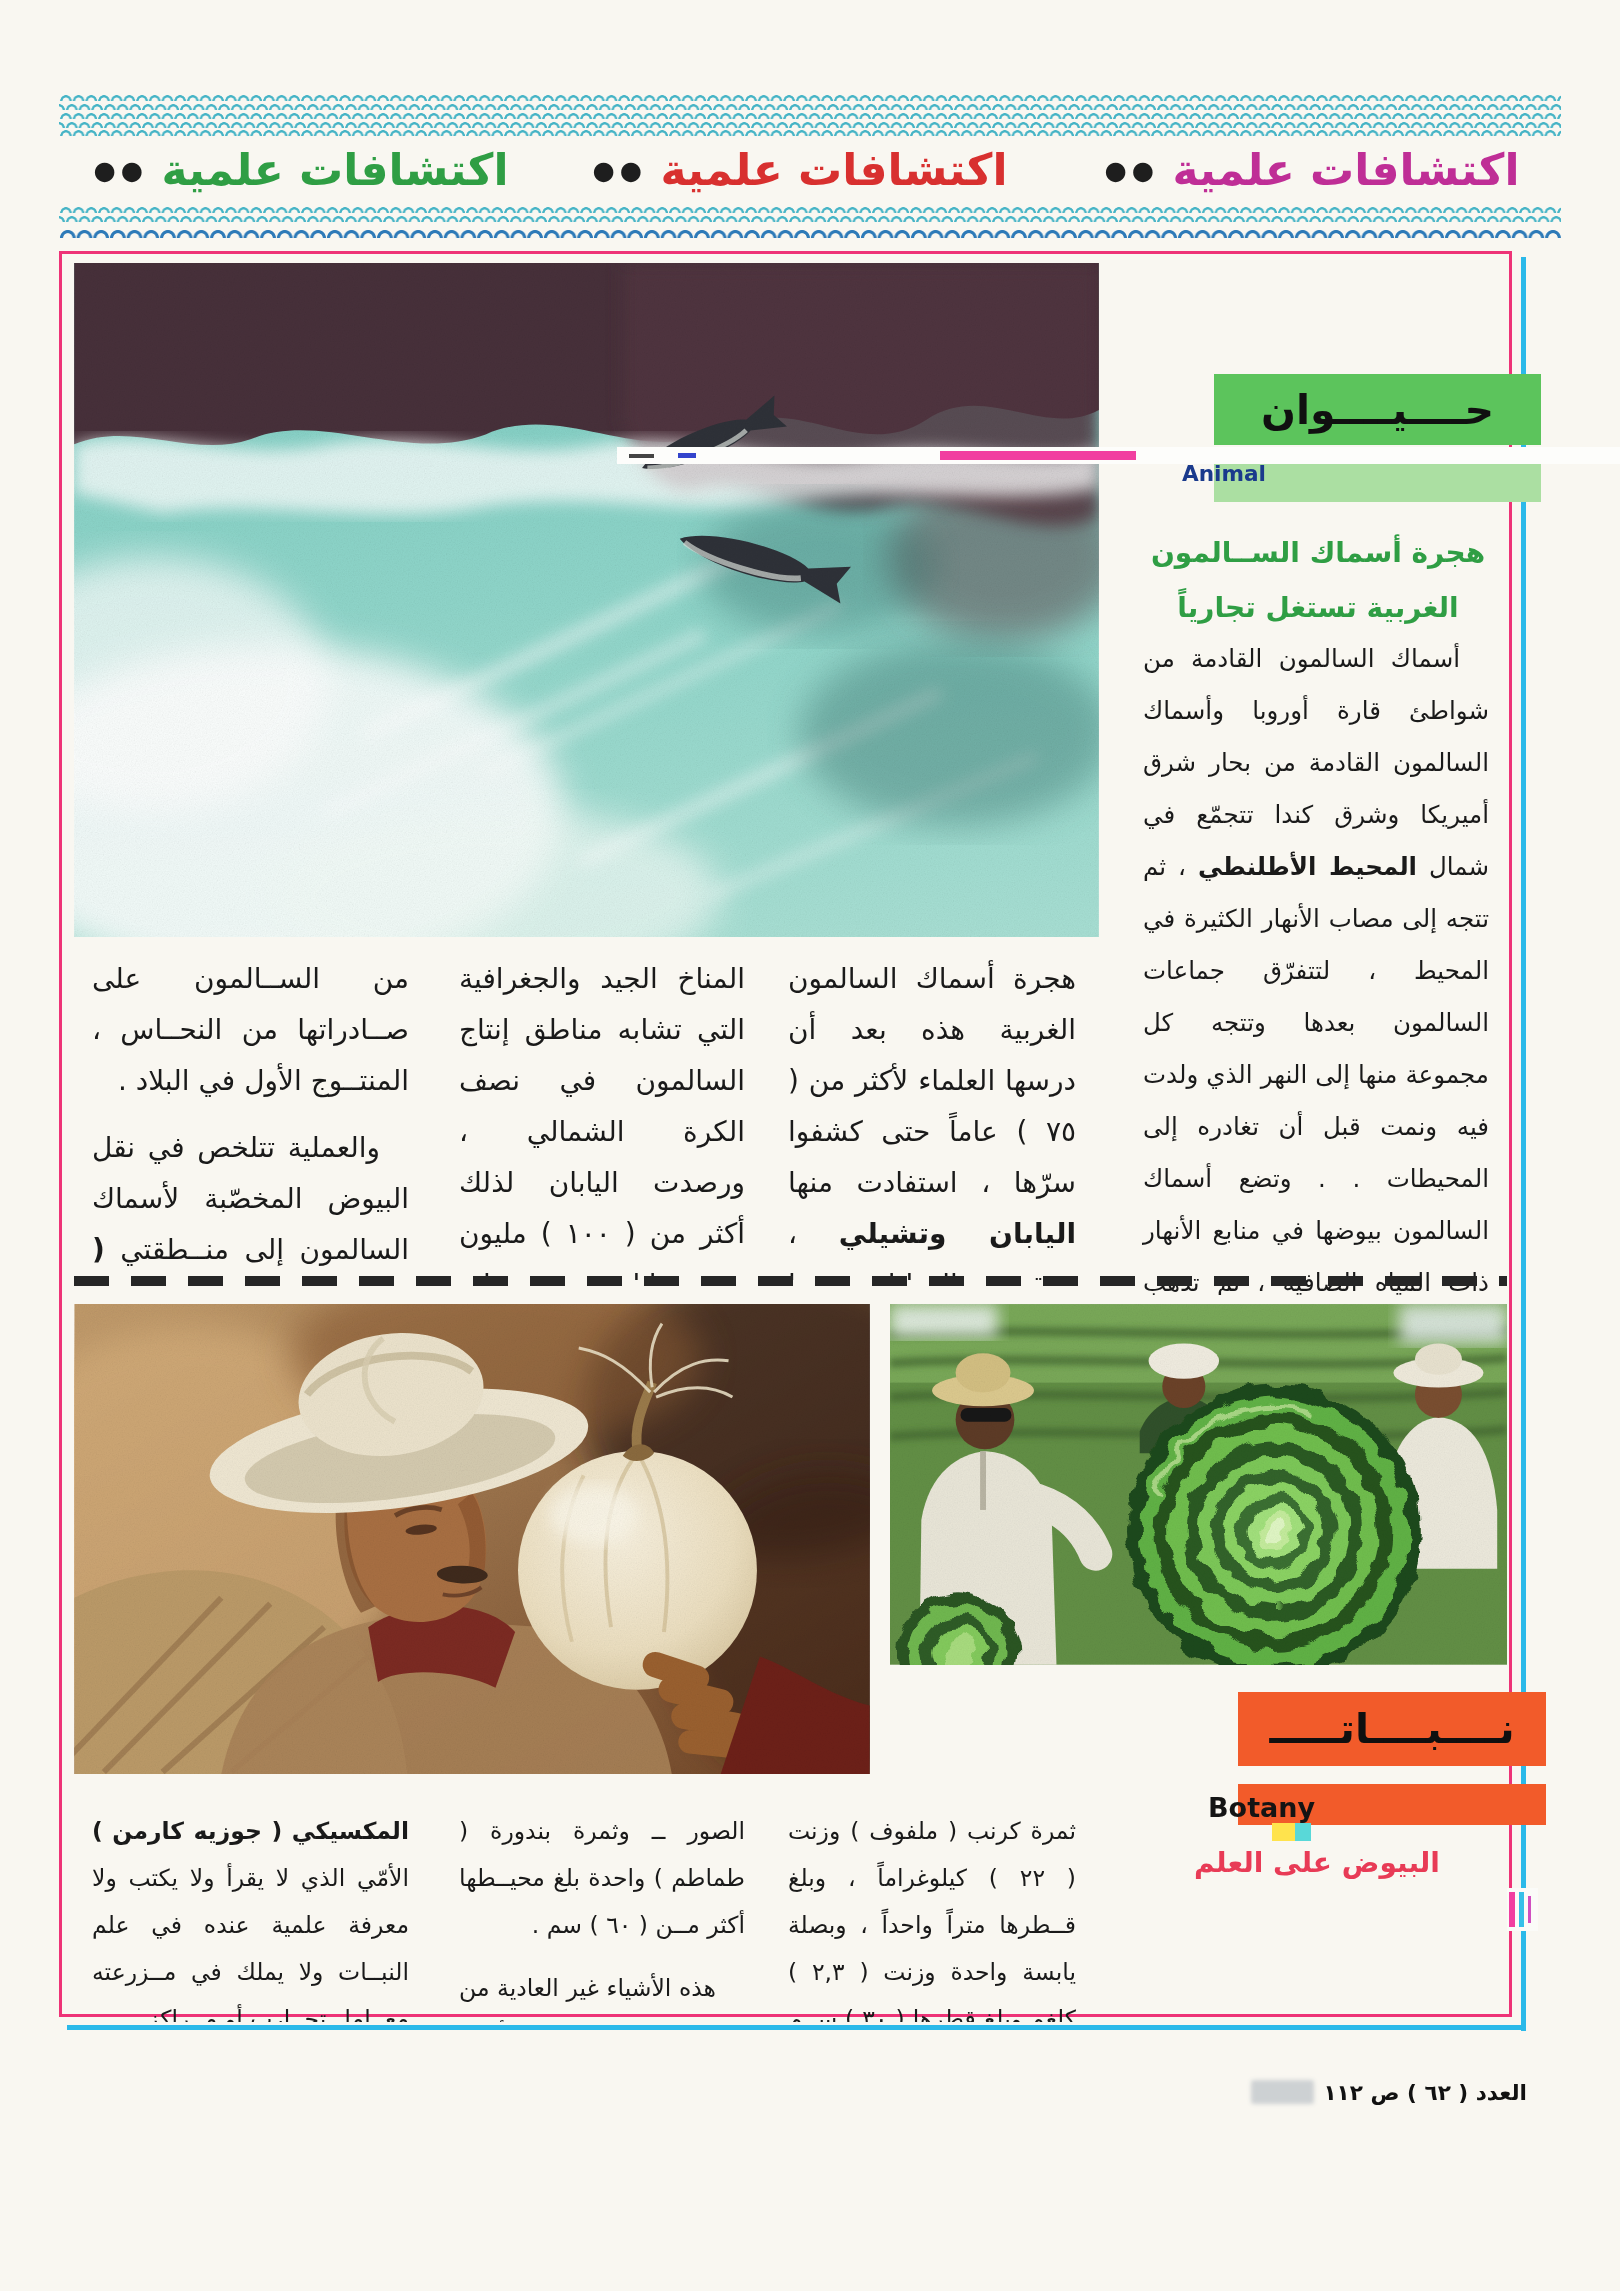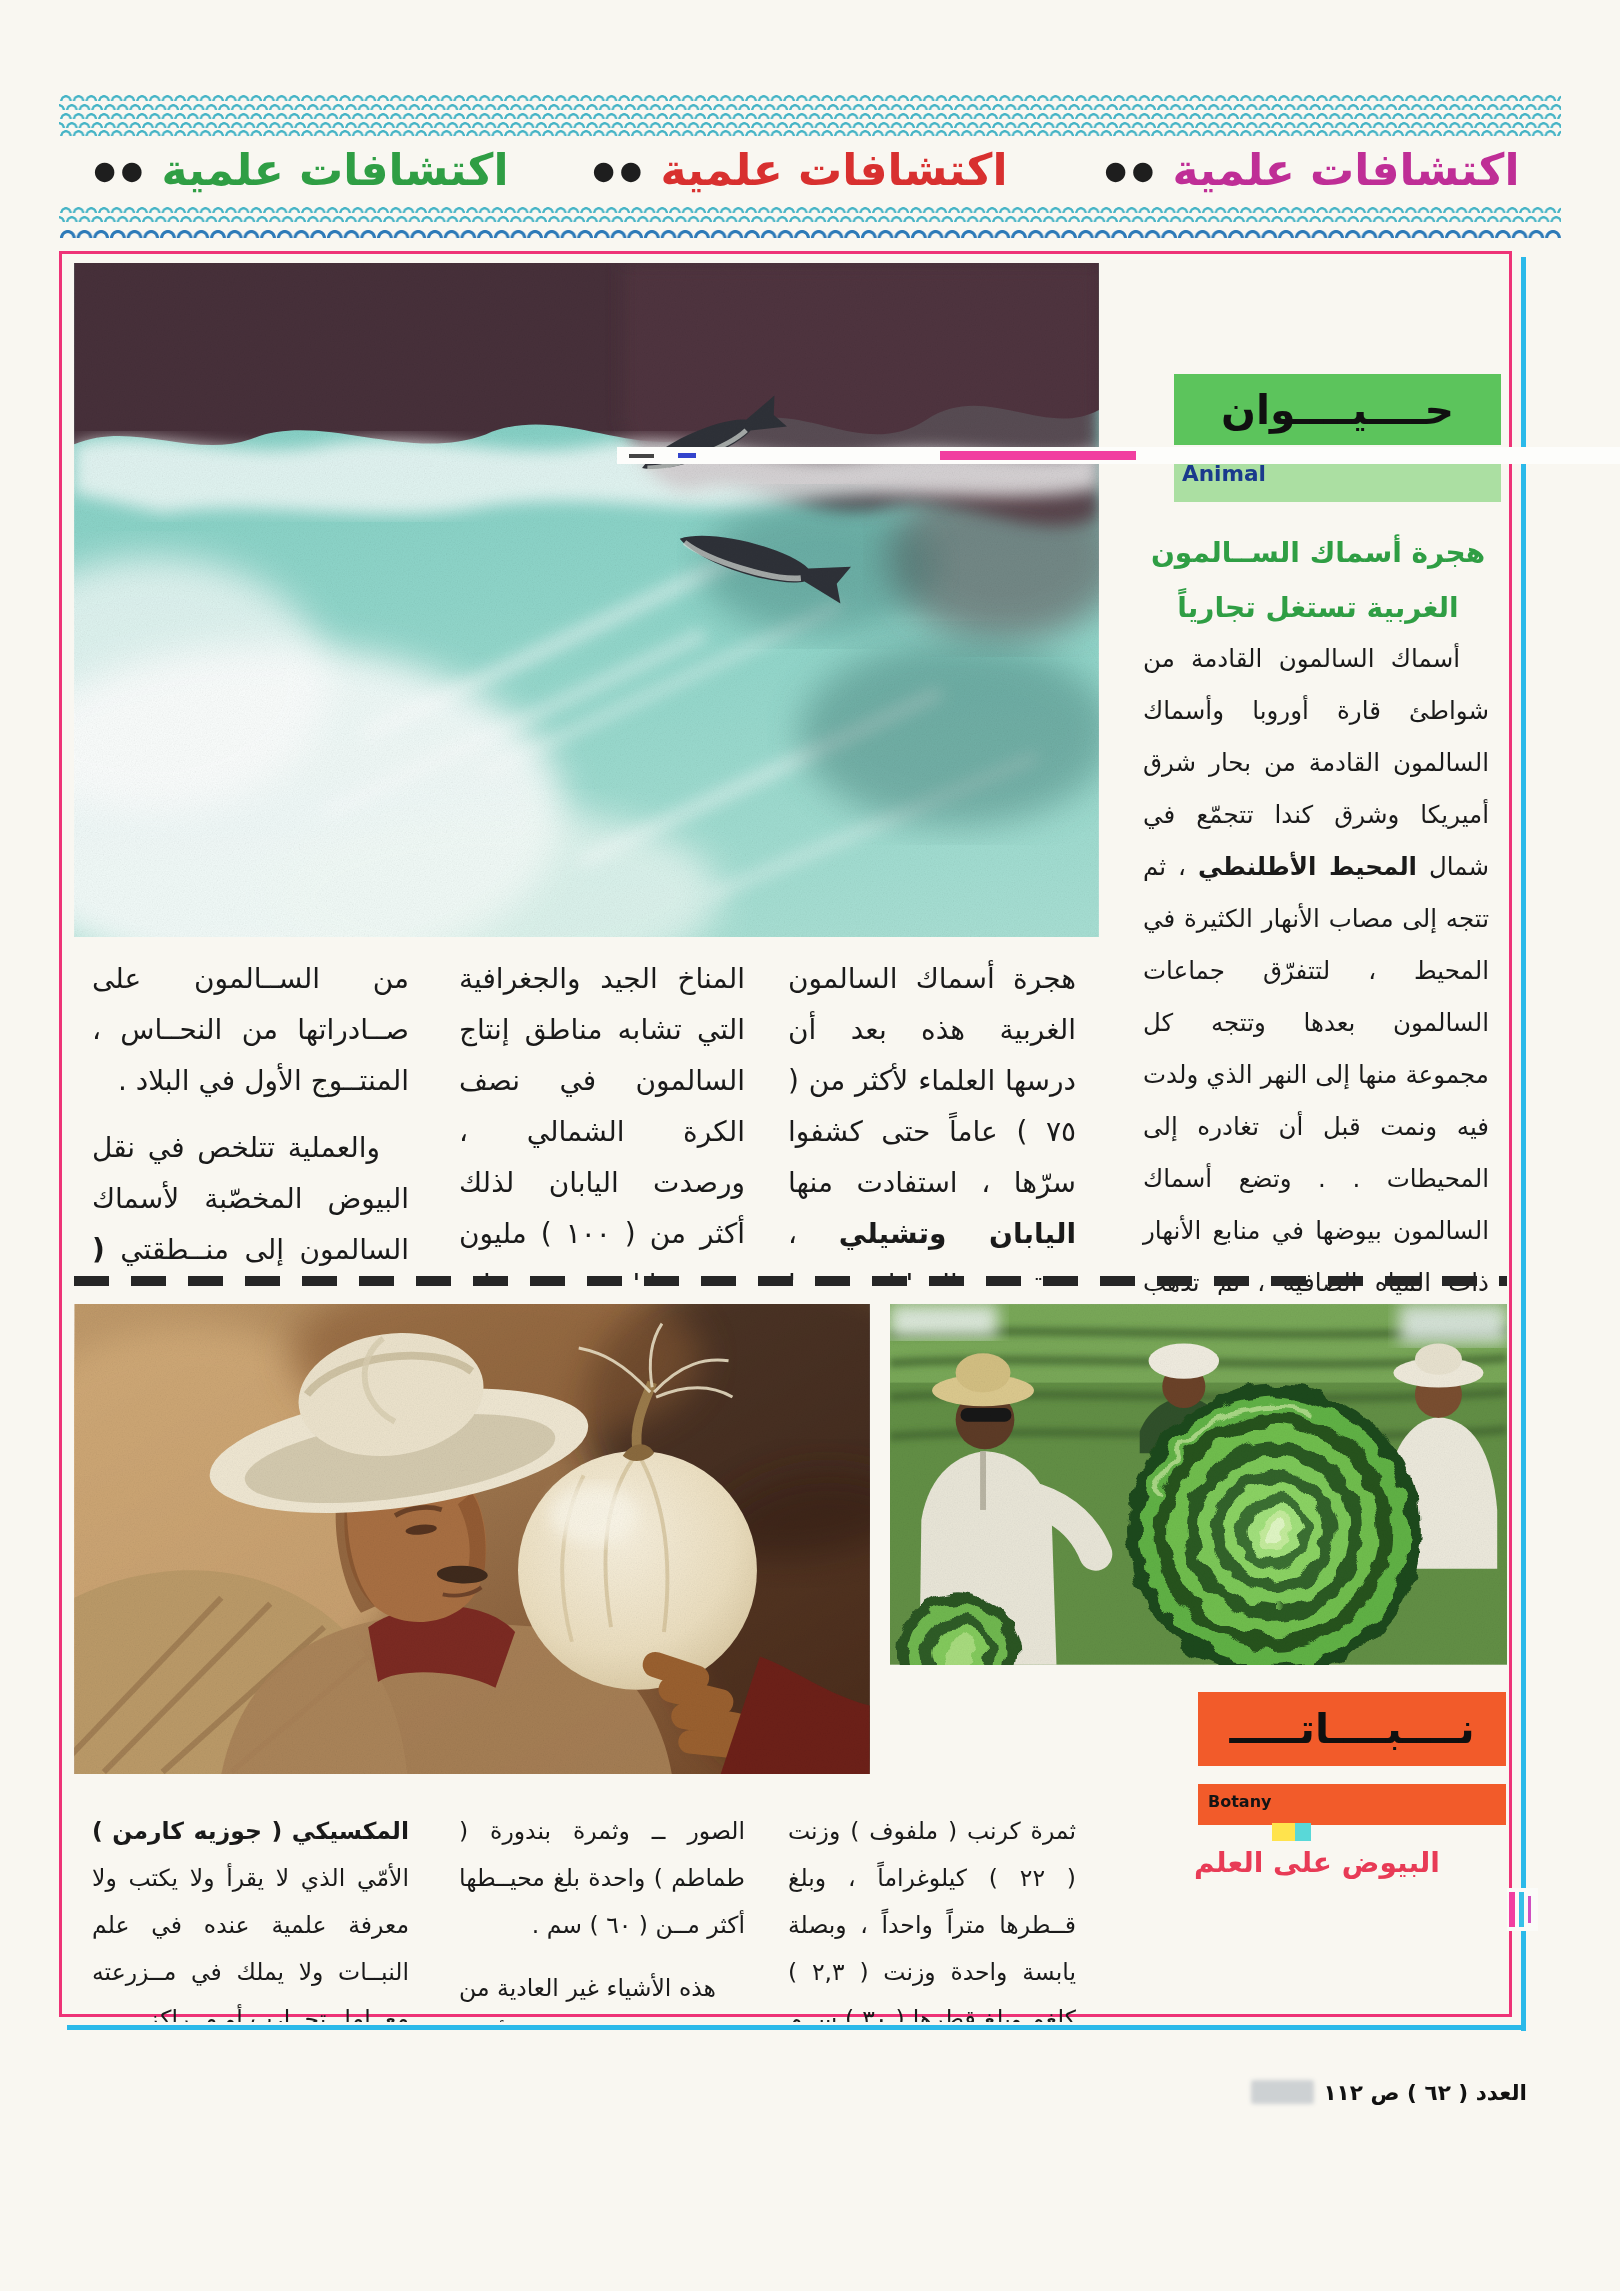--- a/index.html
+++ b/index.html
@@ -14,27 +14,27 @@
   
   .banner-item{position:absolute;top:135px;height:69px;display:flex;align-items:center;justify-content:center;
         direction:rtl;font-weight:bold;font-size:44px;letter-spacing:1px;white-space:nowrap;}
   .banner-item .dots{font-size:25.5px;letter-spacing:4.9px;color:#1e1e1e;margin-right:13.7px;}
   
   .frame-pink{position:absolute;left:59px;top:251px;width:1447px;height:1760px;border:3.9px solid #ee3377;}
   .cyan-right{position:absolute;left:1521px;top:257px;width:4.9px;height:1774px;background:#2bb9e9;}
   .cyan-bottom{position:absolute;left:67px;top:2025px;width:1459px;height:4.9px;background:#2bb9e9;}
   
   .tag-box{position:absolute;display:flex;align-items:center;justify-content:center;direction:rtl;
-        font-weight:bold;color:#101010;}
+        font-weight:bold;color:#101010;margin-left:40px;}
   .animal-box{left:1174px;top:374px;width:327px;height:71px;background:#5cc45c;font-size:41px;}
   .animal-bar{left:1174px;top:463px;width:327px;height:39px;background:#abdfa2;}
   .animal-en{position:absolute;left:1182px;top:461px;z-index:5;font-weight:bold;font-size:21.6px;color:#1a3a8c;}
   .nabat-box{left:1198px;top:1692px;width:308px;height:74px;background:#f25b2a;font-size:41px;}
   .botany-bar{left:1198px;top:1784px;width:308px;height:41px;background:#f25b2a;}
-  .botany-en{position:absolute;left:1208px;top:1792px;z-index:5;font-weight:bold;font-size:16px;color:#141414;text-align:center;}
+  .botany-en{position:absolute;left:1208px;top:1792px;z-index:5;font-weight:bold;font-size:27px;color:#141414;text-align:center;}
   
   .art-title{position:absolute;direction:rtl;text-align:center;font-weight:bold;font-size:28px;line-height:55px;}
   .animal-title{left:1127px;top:525px;width:382px;color:#2f9e44;}
   .botany-title{left:1123px;top:1835px;width:388px;color:#e83b56;}
   
   .col{position:absolute;direction:rtl;text-align:justify;color:#1a1a1a;overflow:hidden;}
   .col p{margin:16px;}
   .col .indent{text-indent:29px;}
   .sidebar-col{left:1127px;top:617px;width:378px;height:678px;font-size:24.5px;line-height:52px;}
   .r1{top:937px;height:343px;font-size:28px;line-height:51px;}

